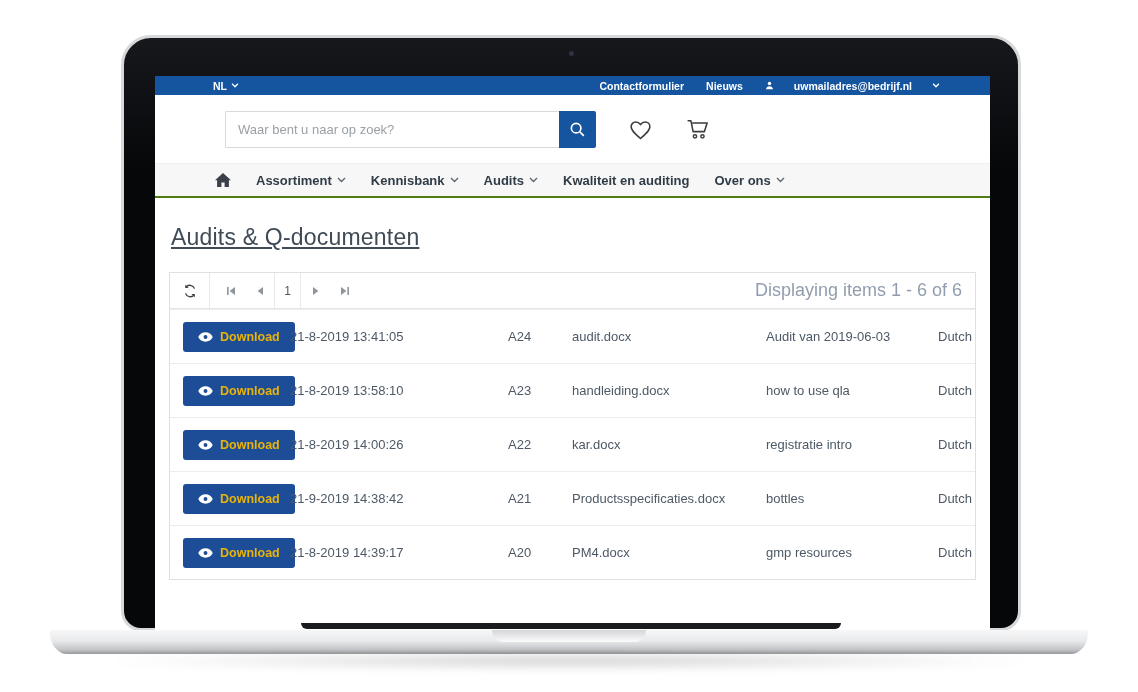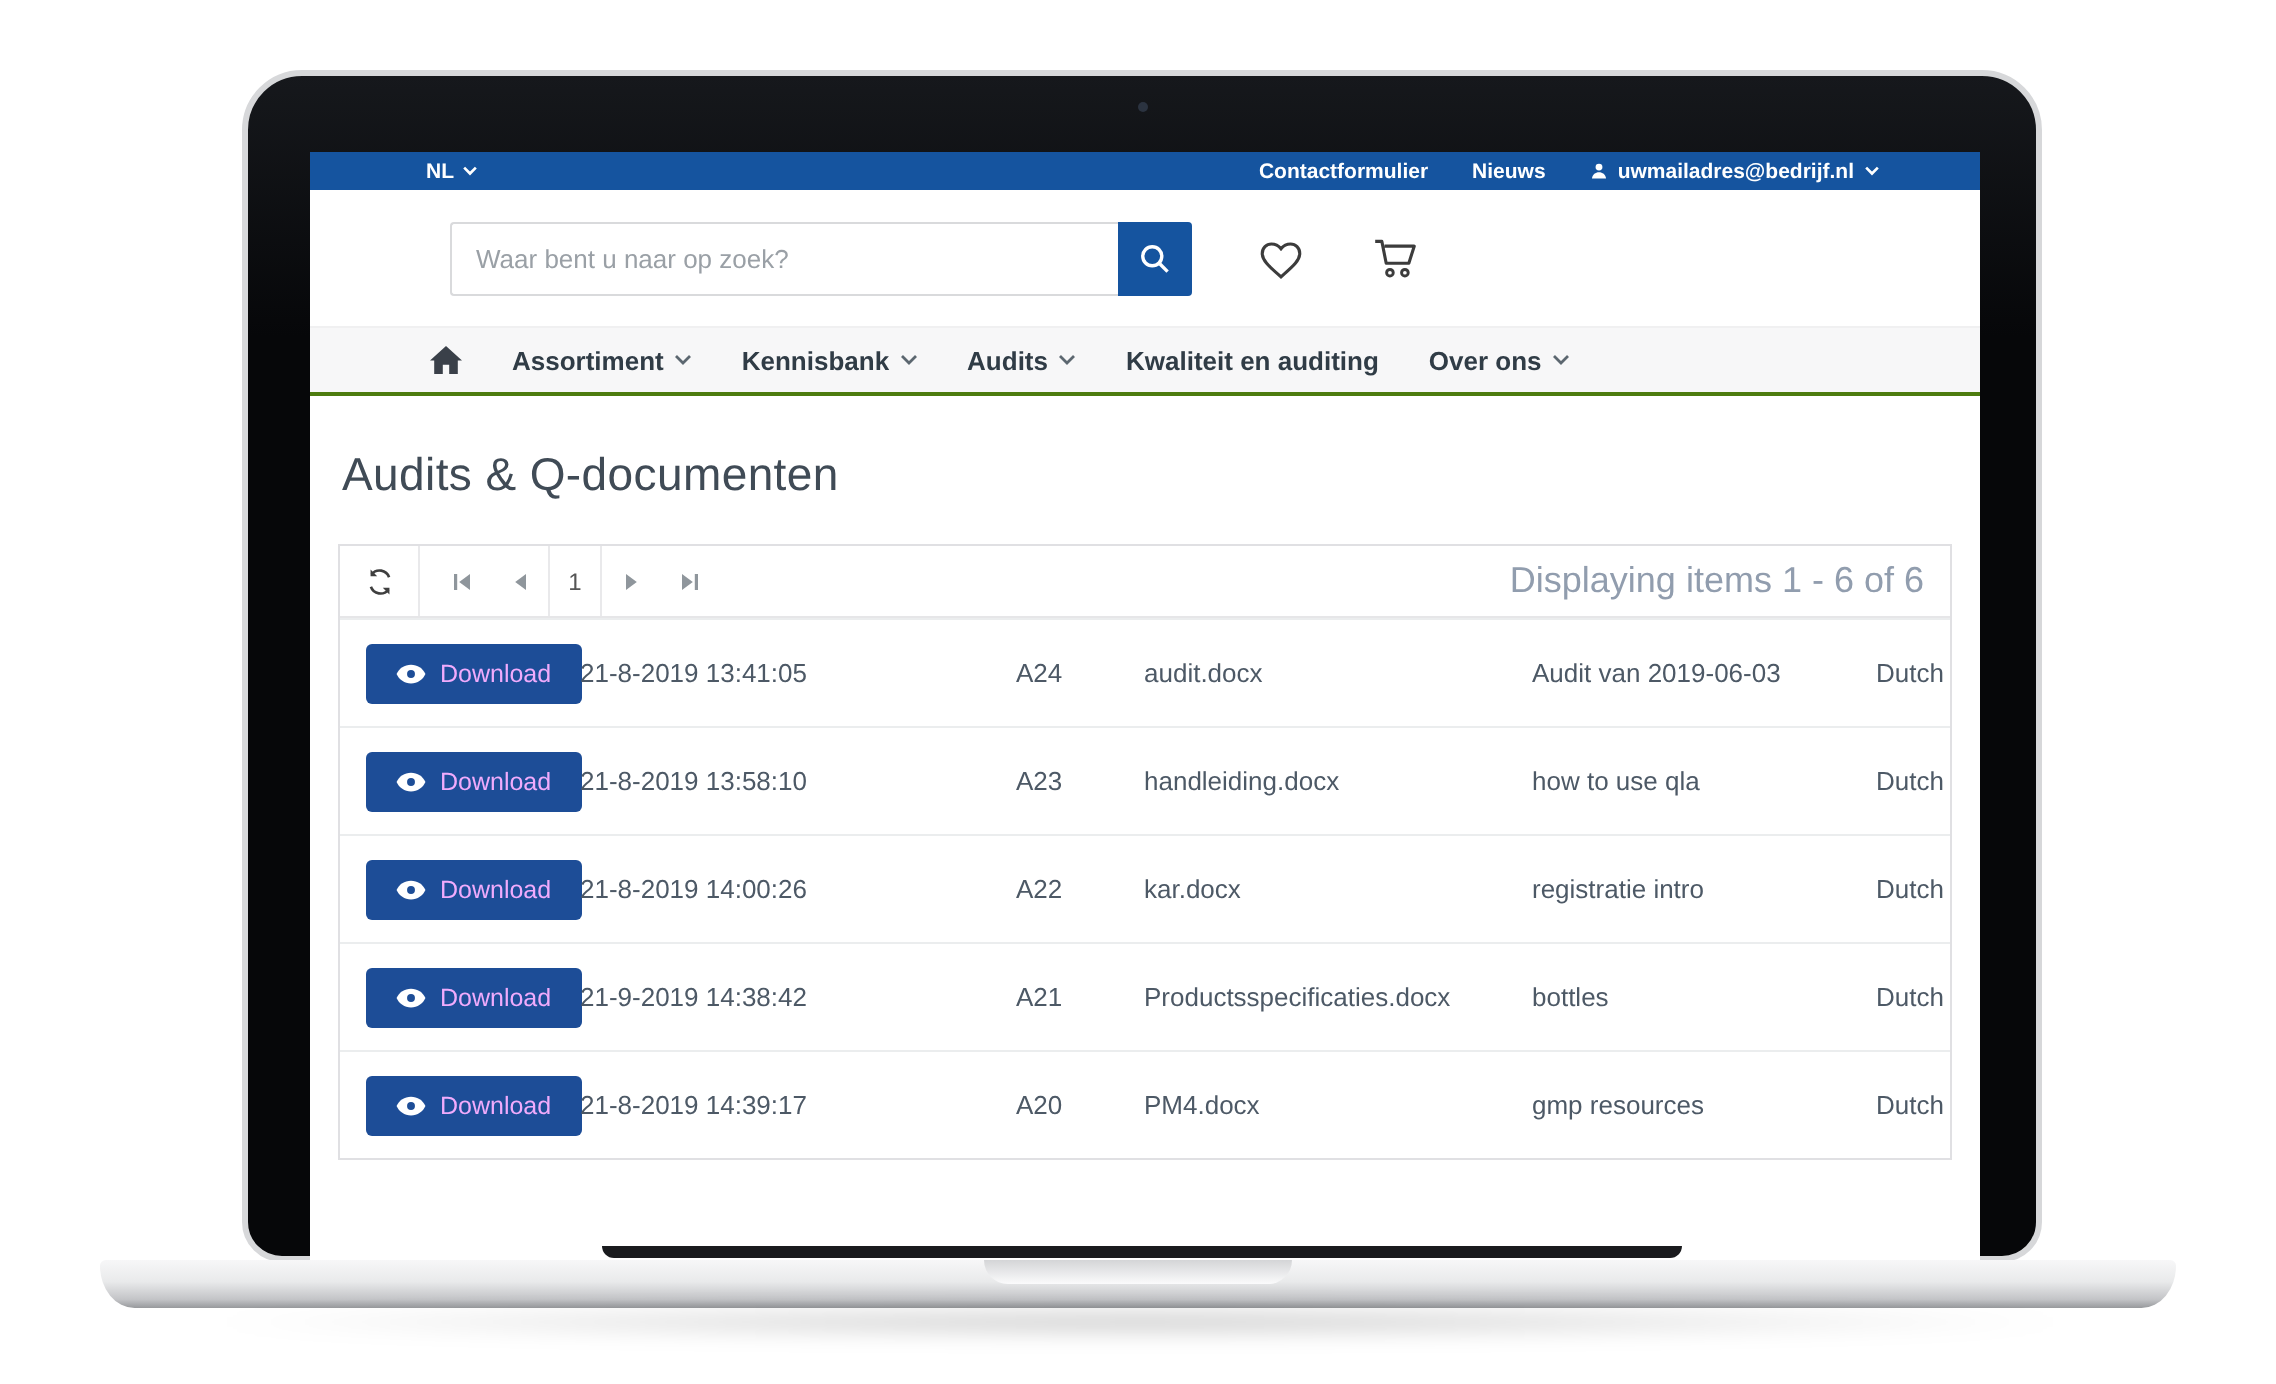--- a/index.html
+++ b/index.html
@@ -26,21 +26,21 @@
   .base-shadow { position:absolute; left:90px; top:653px; width:960px; height:16px;
                  background:radial-gradient(ellipse at center, rgba(0,0,0,.22), rgba(0,0,0,0) 70%);
                  filter:blur(5px); }
 
   
   .topbar { height:19px; background:#15549f; display:flex; align-items:center;
             padding:0 50px 0 58px; color:#fff; font-size:10.5px; font-weight:600; }
   .topbar .lang { display:flex; align-items:center; gap:4px; cursor:pointer; }
   .topbar .spacer { flex:1; }
   .topbar .tlink { margin-left:22px; cursor:pointer; }
-  .topbar .account { margin-left:22px; display:flex; align-items:center; gap:5px; cursor:pointer; }
+  .topbar .account { margin-left:22px; display:flex; align-items:center; gap:20px; cursor:pointer; }
   .chev { display:inline-block; }
 
   
   .site-header { height:68px; display:flex; align-items:center; padding:0 46px 0 54px; background:#fff; }
   .logo { display:flex; align-items:center; gap:6px; cursor:pointer; }
   .logo-apg { font-size:33px; font-weight:bold; font-style:italic; color:#16418f;
               letter-spacing:-2px; line-height:1; }
   .logo-tag { font-style:italic; font-weight:bold; font-size:13px; line-height:1.15;
               color:#16418f; }
   .search-wrap { display:flex; margin-left:16px; }
@@ -54,21 +54,21 @@
 
   
   .navbar { height:35px; background:#f7f7f8; border-top:1px solid #f0f0f1; border-bottom:2px solid #4d7c0f;
             display:flex; align-items:center; gap:25px; padding:0 50px 0 60px;
             font-size:13px; font-weight:600; color:#303c46; }
   .nav-item { display:flex; align-items:center; gap:5px; cursor:pointer; }
   .nav-item .chev { color:#6b7680; }
 
   
   .main { padding:0 14px; }
-  .page-title { font-size:23px; font-weight:500; color:#404b56; margin:26px 2px 21px; letter-spacing:.2px; }
+  .page-title { font-size:23px; font-weight:500; color:#404b56; margin:26px 2px 21px; letter-spacing:.2px;text-decoration:underline; }
 
   .grid { border:1px solid #e0e0e3; background:#fff; }
   .grid-toolbar { height:36px; display:flex; align-items:stretch; border-bottom:1px solid #e6e6e8; }
   .tool-cell { width:40px; display:flex; align-items:center; justify-content:center;
                border-right:1px solid #e9e9eb; cursor:pointer; }
   .pager { display:flex; align-items:stretch; margin-left:6px; }
   .pg-btn { width:29px; display:flex; align-items:center; justify-content:center; cursor:pointer; }
   .pg-num { width:27px; display:flex; align-items:center; justify-content:center;
             border-left:1px solid #e9e9eb; border-right:1px solid #e9e9eb;
             font-size:12px; color:#555; cursor:text; }
@@ -80,22 +80,22 @@
   .grid-head { background:#f7f5f6; height:44px; font-size:13px; color:#3c4750; }
   .c-dl { padding-left:13px; }
   .c-datum { padding-left:0; }
   .c-apg { text-align:right; }
   .c-uw { padding-left:20px; }
   .c-doc { padding-left:6px; }
   .c-oms { padding-left:6px; }
   .c-taal { text-align:right; padding-right:15px; }
 
   .data-row { min-height:54px; border-top:1px solid #ebedee; font-size:13px; color:#4d5966; }
-  .dl-btn { display:inline-flex; align-items:center; gap:7px; background:#1d4d97; color:#f0abfc;
-            border:none; border-radius:3px; padding:8px 15px; font-size:12.5px; font-weight:normal;
+  .dl-btn { display:inline-flex; align-items:center; gap:7px; background:#1d4d97; color:#eab308;
+            border:none; border-radius:3px; padding:8px 15px; font-size:12.5px; font-weight:bold;
             font-family:"Liberation Sans", sans-serif; cursor:pointer; }
 </style>
 </head>
 <body>
 
 <div class="stage">
 
   <div class="frame">
     <div class="webcam"></div>
 

